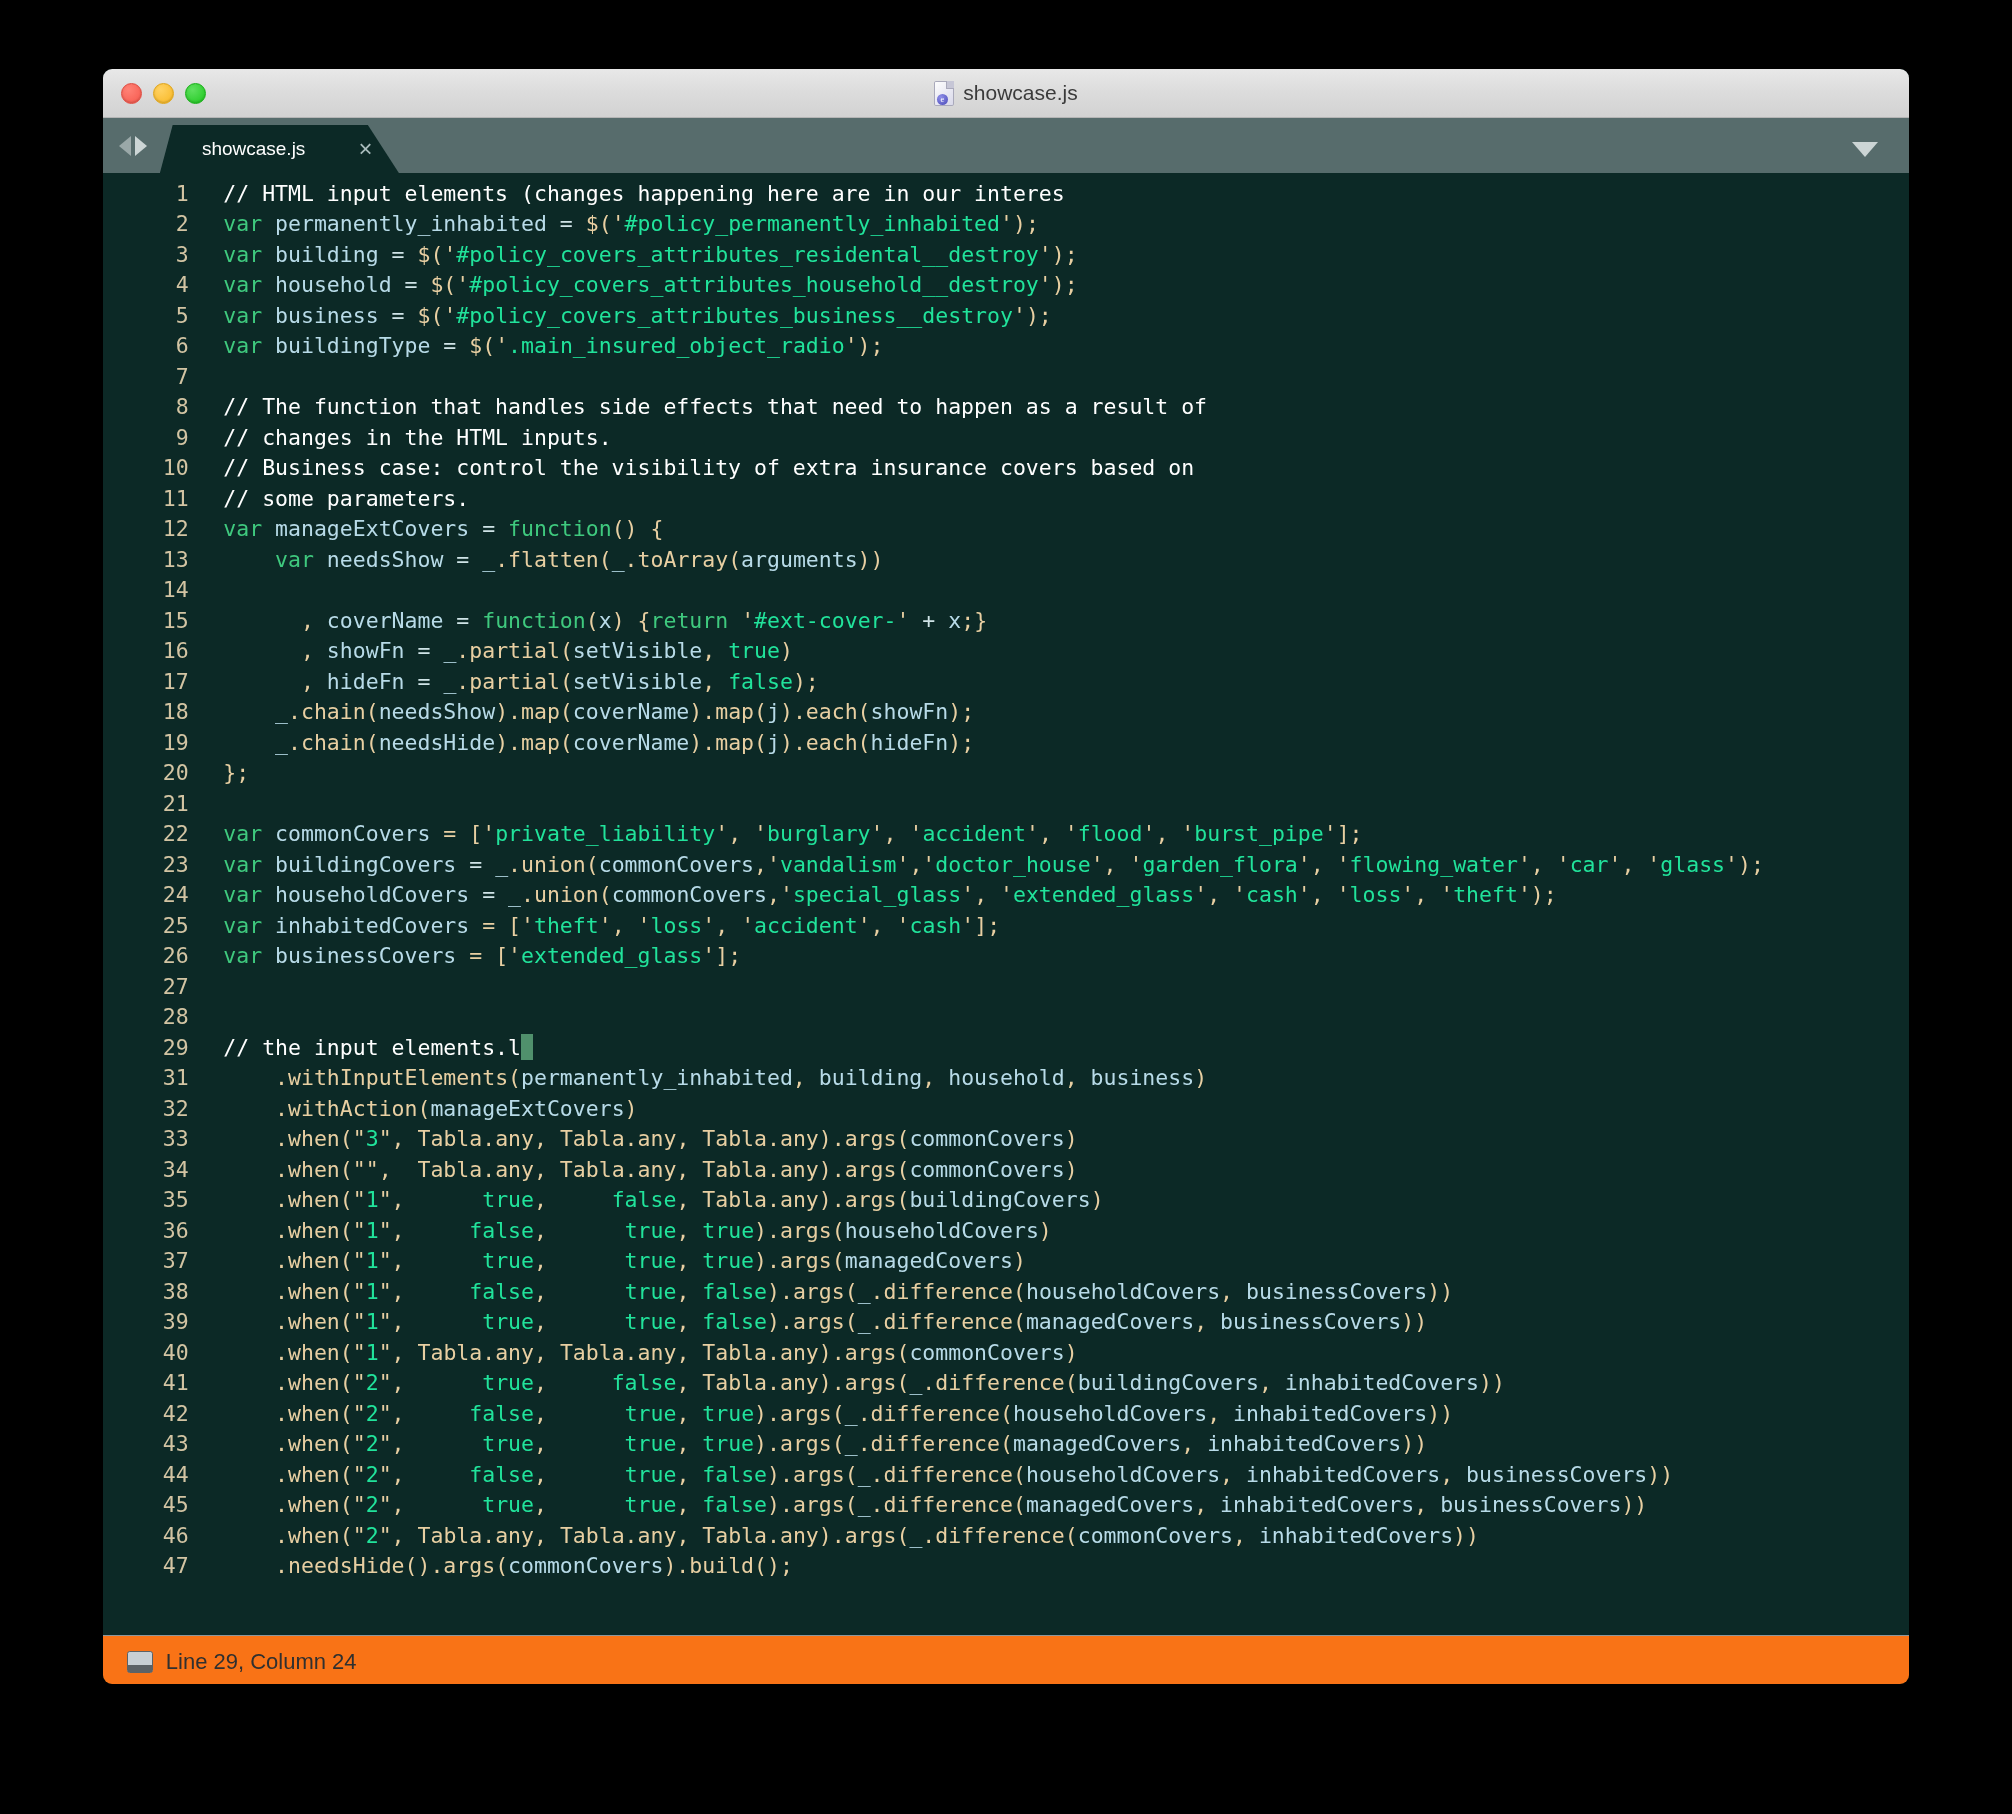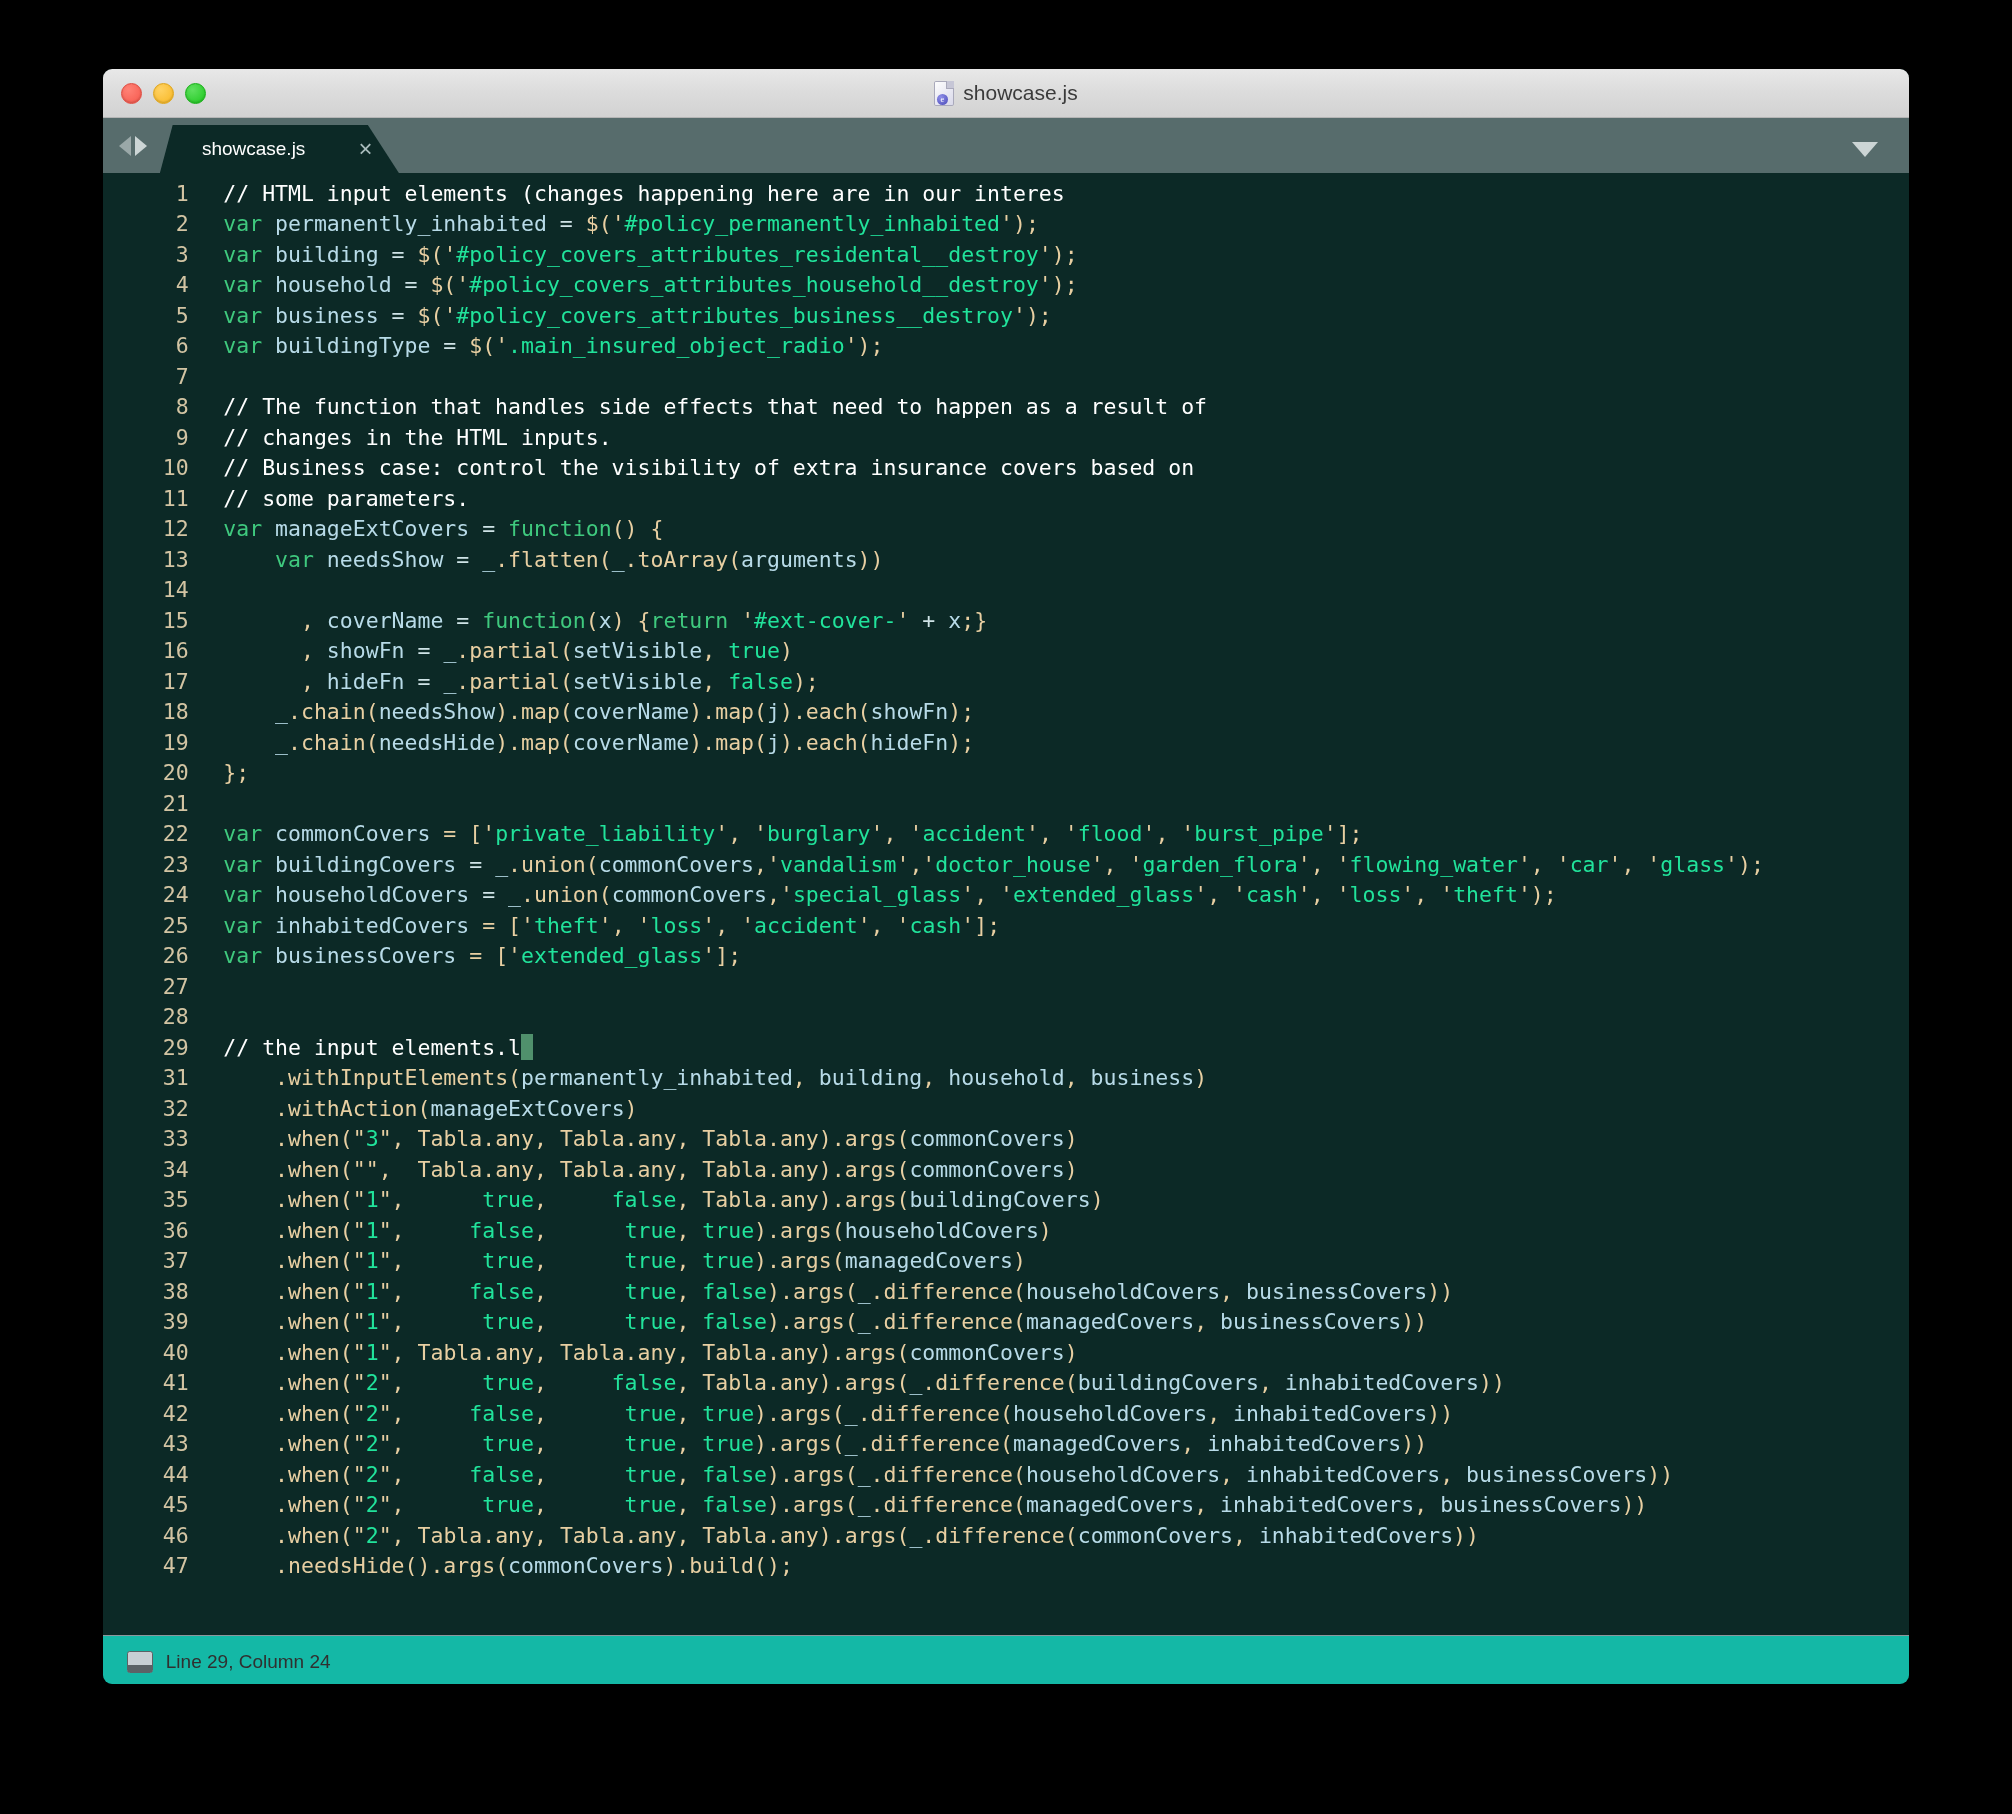--- a/index.html
+++ b/index.html
@@ -207,26 +207,26 @@
     display: inline-block;
     width: 12px;
     height: 25.6px;
     background: #50906c;
     vertical-align: -5.5px;
   }
 
   
   #statusbar {
     height: 51px;
-    background: #14b8a6;
+    background: #f97316;
     border-top: 0.9px solid #8d979d;
     display: flex;
     align-items: center;
     color: #303030;
-    font-size: 19px;
+    font-size: 22px;
     font-family: "Liberation Sans", sans-serif;
   }
   #status-left {
     display: flex;
     align-items: center;
     gap: 12.8px;
     margin-left: 24px;
   }
   #panel-icon {
     width: 24px; height: 20px;

